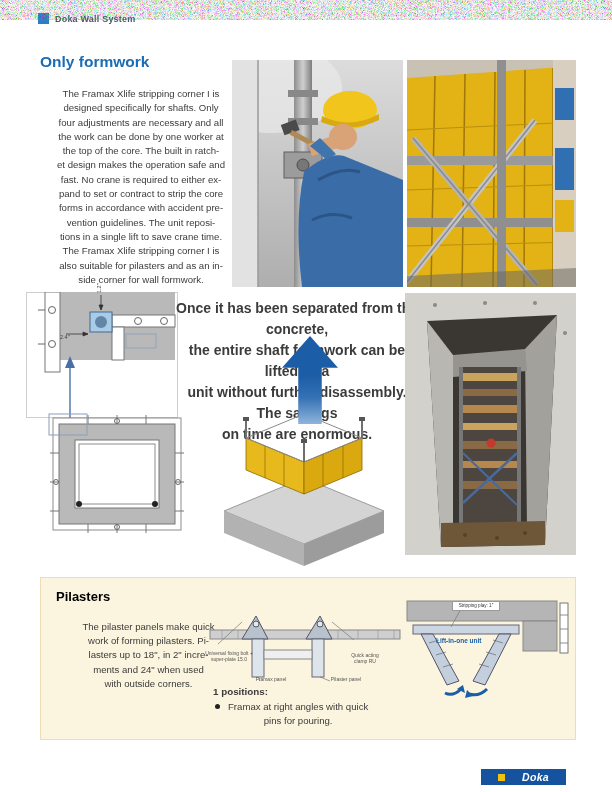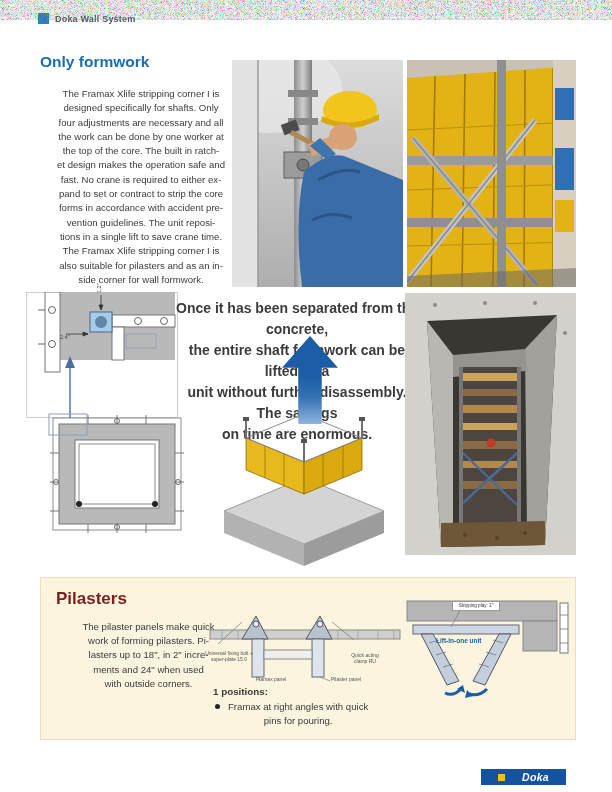--- a/index.html
+++ b/index.html
@@ -29,21 +29,21 @@
   .dim-h { left:60px; top:334px; font-size:5.5px; color:#444; }
   .callout-arrow { left:60px; top:356px; width:20px; height:64px; }
   .plan-diagram { left:48px; top:413px; width:138px; height:122px; }
 
   .lift-arrow { left:282px; top:336px; width:56px; height:88px; z-index:3;
     background:linear-gradient(to bottom,#1b5da6 0%,#1b5da6 45%,#3571b4 70%,#8fb4dc 100%);
     clip-path:polygon(50% 0,100% 36%,71% 36%,71% 100%,29% 100%,29% 36%,0 36%); }
   .iso { left:212px; top:416px; width:185px; height:150px; }
 
   .pilasters-box { left:40px; top:577px; width:536px; height:163px; background:#fbf4de; border:1px solid #ecdfb8; }
-  .pilasters-title { left:56px; top:589px; font-size:17px; font-weight:bold; color:#7f1d1d; }
+  .pilasters-title { left:56px; top:589px; font-size:13px; font-weight:bold; color:#000000; }
   .pilasters-body { left:56px; top:620px; width:185px; font-size:9.6px; line-height:14.2px; color:#3b3b3b; }
 
   .asm-diagram { left:208px; top:610px; width:195px; height:72px; }
   .tiny-label { font-size:5px; line-height:6px; color:#555; text-align:center; }
   .lbl-bolt { left:196px; top:650px; width:66px; }
   .lbl-clamp { left:341px; top:652px; width:48px; }
   .lbl-framax { left:244px; top:676px; width:54px; }
   .lbl-pilaster { left:318px; top:676px; width:56px; }
 
   .lift-diagram { left:405px; top:597px; width:165px; height:102px; }

